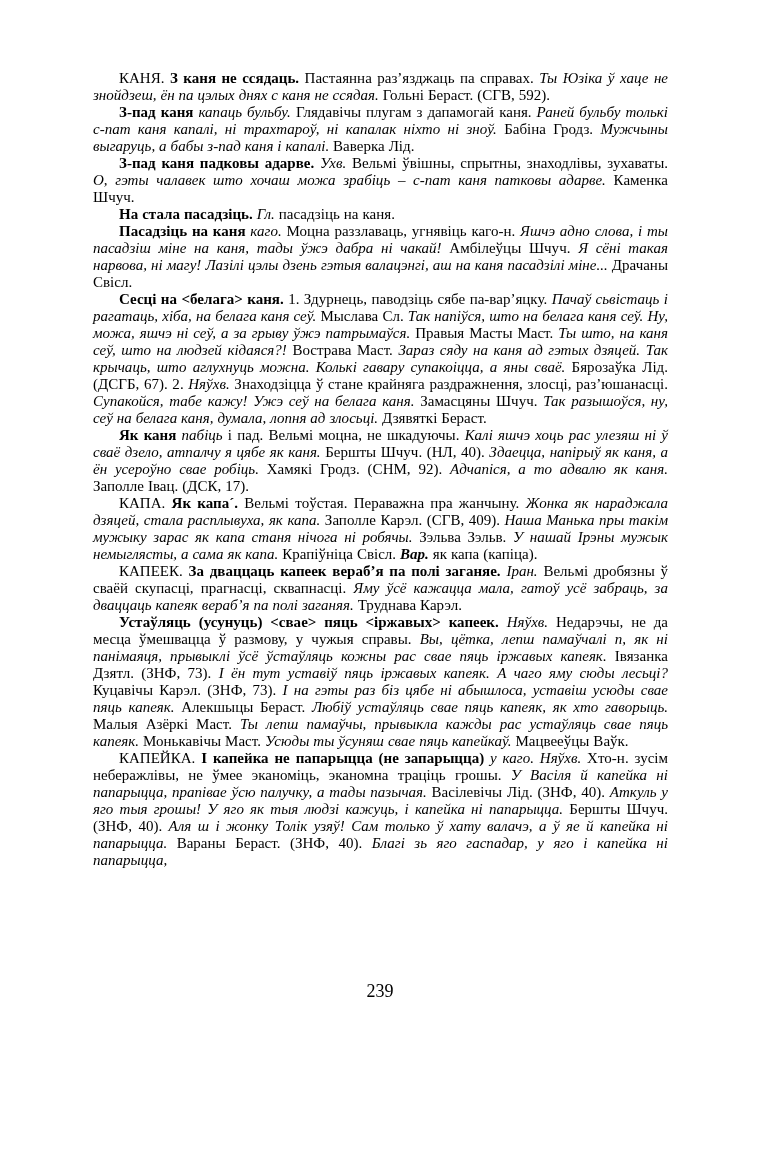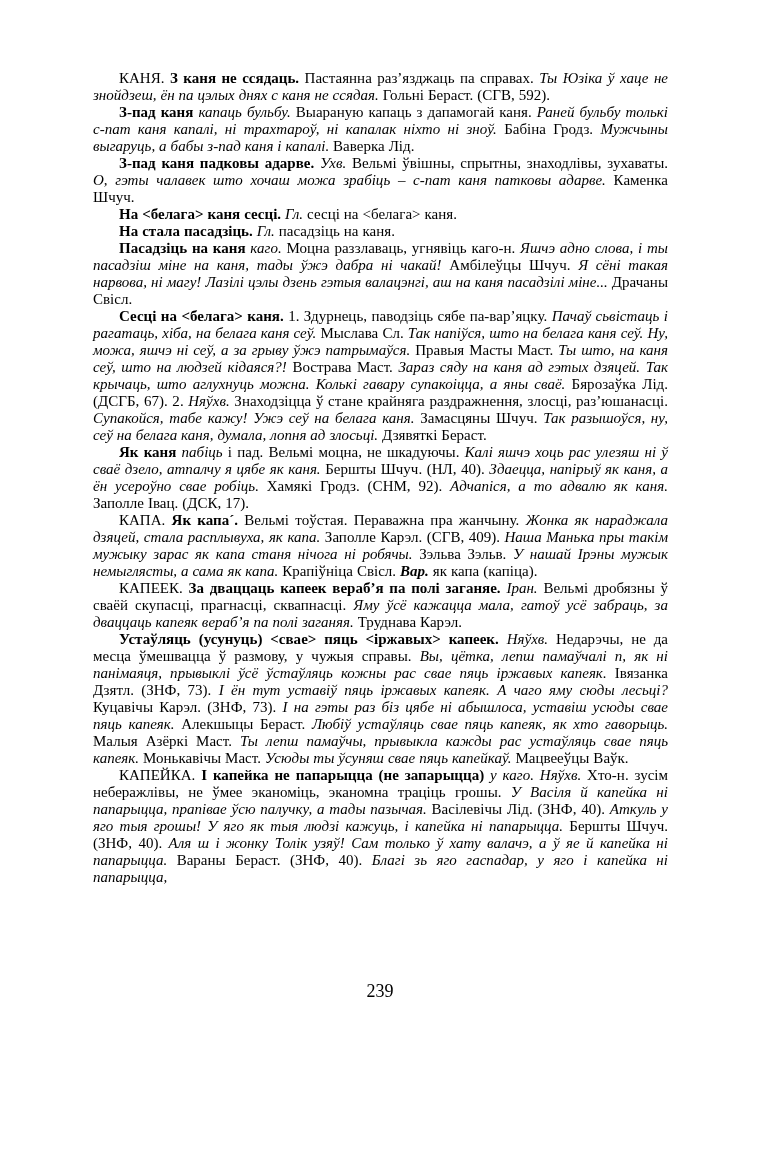--- a/index.html
+++ b/index.html
@@ -54,23 +54,22 @@
     font-family: "Liberation Serif", "DejaVu Serif", serif;
   }
 </style>
 </head>
 <body>
 
 <div id="page">
 
   <div id="text-column">
       <p class="para"><span class="r">КАНЯ. </span><span class="b">З каня не ссядаць.</span><span class="r"> Пастаянна раз’язджаць па справах. </span><span class="i">Ты Юзіка ў хаце не знойдзеш, ён па цэлых днях с каня не ссядая.</span><span class="r"> Гольні Бераст. (СГВ, 592).</span></p>
-      <p class="para"><span class="b">З-пад каня</span><span class="i"> капаць бульбу.</span><span class="r"> Выараную капаць з дапамогай каня. </span><span class="i">Раней бульбу толькі с-пат каня капалі, ні трахтароў, ні капалак ніхто ні зноў.</span><span class="r"> Бабіна Гродз. </span><span class="i">Мужчыны выгаруць, а бабы з-пад каня і капалі.</span><span class="r"> Ваверка Лід.</span></p>
+      <p class="para"><span class="b">З-пад каня</span><span class="i"> капаць бульбу.</span><span class="r"> Глядавічы плугам з дапамогай каня. </span><span class="i">Раней бульбу толькі с-пат каня капалі, ні трахтароў, ні капалак ніхто ні зноў.</span><span class="r"> Бабіна Гродз. </span><span class="i">Мужчыны выгаруць, а бабы з-пад каня і капалі.</span><span class="r"> Ваверка Лід.</span></p>
       <p class="para"><span class="b">З-пад каня падковы адарве.</span><span class="i"> Ухв.</span><span class="r"> Вельмі ўвішны, спрытны, знаходлівы, зухаваты. </span><span class="i">О, гэты чалавек што хочаш можа зрабіць – с-пат каня патковы адарве.</span><span class="r"> Каменка Шчуч.</span></p>
-      <p class="para"><span class="b">На &lt;белага&gt; каня сесці.</span><span class="i"> Гл.</span><span class="r"> сесці на &lt;белага&gt; каня.</span></p>
       <p class="para"><span class="b">На стала пасадзіць.</span><span class="i"> Гл.</span><span class="r"> пасадзіць на каня.</span></p>
       <p class="para"><span class="b">Пасадзіць на каня</span><span class="i"> каго.</span><span class="r"> Моцна раззлаваць, угнявіць каго-н. </span><span class="i">Яшчэ адно слова, і ты пасадзіш міне на каня, тады ўжэ дабра ні чакай!</span><span class="r"> Амбілеўцы Шчуч. </span><span class="i">Я сёні такая нарвова, ні магу! Лазілі цэлы дзень гэтыя валацэнгі, аш на каня пасадзілі міне...</span><span class="r"> Драчаны Свісл.</span></p>
       <p class="para"><span class="b">Сесці на &lt;белага&gt; каня.</span><span class="r"> 1. Здурнець, паводзіць сябе па-вар’яцку. </span><span class="i">Пачаў сьвістаць і рагатаць, хіба, на белага каня сеў.</span><span class="r"> Мыслава Сл. </span><span class="i">Так напіўся, што на белага каня сеў. Ну, можа, яшчэ ні сеў, а за грыву ўжэ патрымаўся.</span><span class="r"> Правыя Масты Маст. </span><span class="i">Ты што, на каня сеў, што на людзей кідаяся?!</span><span class="r"> Вострава Маст. </span><span class="i">Зараз сяду на каня ад гэтых дзяцей. Так крычаць, што аглухнуць можна. Колькі гавару супакоіцца, а яны сваё.</span><span class="r"> Бярозаўка Лід. (ДСГБ, 67). 2. </span><span class="i">Няўхв.</span><span class="r"> Знаходзіцца ў стане крайняга раздражнення, злосці, раз’юшанасці. </span><span class="i">Супакойся, табе кажу! Ужэ сеў на белага каня.</span><span class="r"> Замасцяны Шчуч. </span><span class="i">Так разышоўся, ну, сеў на белага каня, думала, лопня ад злосьці.</span><span class="r"> Дзявяткі Бераст.</span></p>
       <p class="para"><span class="b">Як каня</span><span class="i"> пабіць</span><span class="r"> і пад. Вельмі моцна, не шкадуючы. </span><span class="i">Калі яшчэ хоць рас улезяш ні ў сваё дзело, атпалчу я цябе як каня.</span><span class="r"> Бершты Шчуч. (НЛ, 40). </span><span class="i">Здаецца, напірыў як каня, а ён усероўно свае робіць.</span><span class="r"> Хамякі Гродз. (СНМ, 92). </span><span class="i">Адчапіся, а то адвалю як каня.</span><span class="r"> Заполле Івац. (ДСК, 17).</span></p>
       <p class="para"><span class="r">КАПА. </span><span class="b">Як капа´.</span><span class="r"> Вельмі тоўстая. Пераважна пра жанчыну. </span><span class="i">Жонка як нараджала дзяцей, стала расплывуха, як капа.</span><span class="r"> Заполле Карэл. (СГВ, 409). </span><span class="i">Наша Манька пры такім мужыку зарас як капа станя нічога ні робячы.</span><span class="r"> Зэльва Зэльв. </span><span class="i">У нашай Ірэны мужык немыглясты, а сама як капа.</span><span class="r"> Крапіўніца Свісл. </span><span class="bi">Вар.</span><span class="r"> як капа (капіца).</span></p>
       <p class="para"><span class="r">КАПЕЕК. </span><span class="b">За дваццаць капеек вераб’я па полі заганяе.</span><span class="i"> Іран.</span><span class="r"> Вельмі дробязны ў сваёй скупасці, прагнасці, сквапнасці. </span><span class="i">Яму ўсё кажацца мала, гатоў усё забраць, за дваццаць капеяк вераб’я па полі заганяя.</span><span class="r"> Труднава Карэл.</span></p>
       <p class="para"><span class="b">Устаўляць (усунуць) &lt;свае&gt; пяць &lt;іржавых&gt; капеек.</span><span class="i"> Няўхв.</span><span class="r"> Недарэчы, не да месца ўмешвацца ў размову, у чужыя справы. </span><span class="i">Вы, цётка, лепш памаўчалі п, як ні панімаяця, прывыклі ўсё ўстаўляць кожны рас свае пяць іржавых капеяк.</span><span class="r"> Івязанка Дзятл. (ЗНФ, 73). </span><span class="i">І ён тут уставіў пяць іржавых капеяк. А чаго яму сюды лесьці?</span><span class="r"> Куцавічы Карэл. (ЗНФ, 73). </span><span class="i">І на гэты раз біз цябе ні абышлоса, уставіш усюды свае пяць капеяк.</span><span class="r"> Алекшыцы Бераст. </span><span class="i">Любіў устаўляць свае пяць капеяк, як хто гаворыць.</span><span class="r"> Малыя Азёркі Маст. </span><span class="i">Ты лепш памаўчы, прывыкла кажды рас устаўляць свае пяць капеяк.</span><span class="r"> Монькавічы Маст. </span><span class="i">Усюды ты ўсуняш свае пяць капейкаў.</span><span class="r"> Мацвееўцы Ваўк.</span></p>
       <p class="para"><span class="r">КАПЕЙКА. </span><span class="b">І капейка не папарыцца (не запарыцца)</span><span class="i"> у каго. Няўхв.</span><span class="r"> Хто-н. зусім неберажлівы, не ўмее эканоміць, эканомна траціць грошы. </span><span class="i">У Васіля й капейка ні папарыцца, прапівае ўсю палучку, а тады пазычая.</span><span class="r"> Васілевічы Лід. (ЗНФ, 40). </span><span class="i">Аткуль у яго тыя грошы! У яго як тыя людзі кажуць, і капейка ні папарыцца.</span><span class="r"> Бершты Шчуч. (ЗНФ, 40). </span><span class="i">Аля ш і жонку Толік узяў! Сам только ў хату валачэ, а ў яе й капейка ні папарыцца.</span><span class="r"> Вараны Бераст. (ЗНФ, 40). </span><span class="i">Благі зь яго гаспадар, у яго і капейка ні папарыцца,</span></p>
     </div>
 

